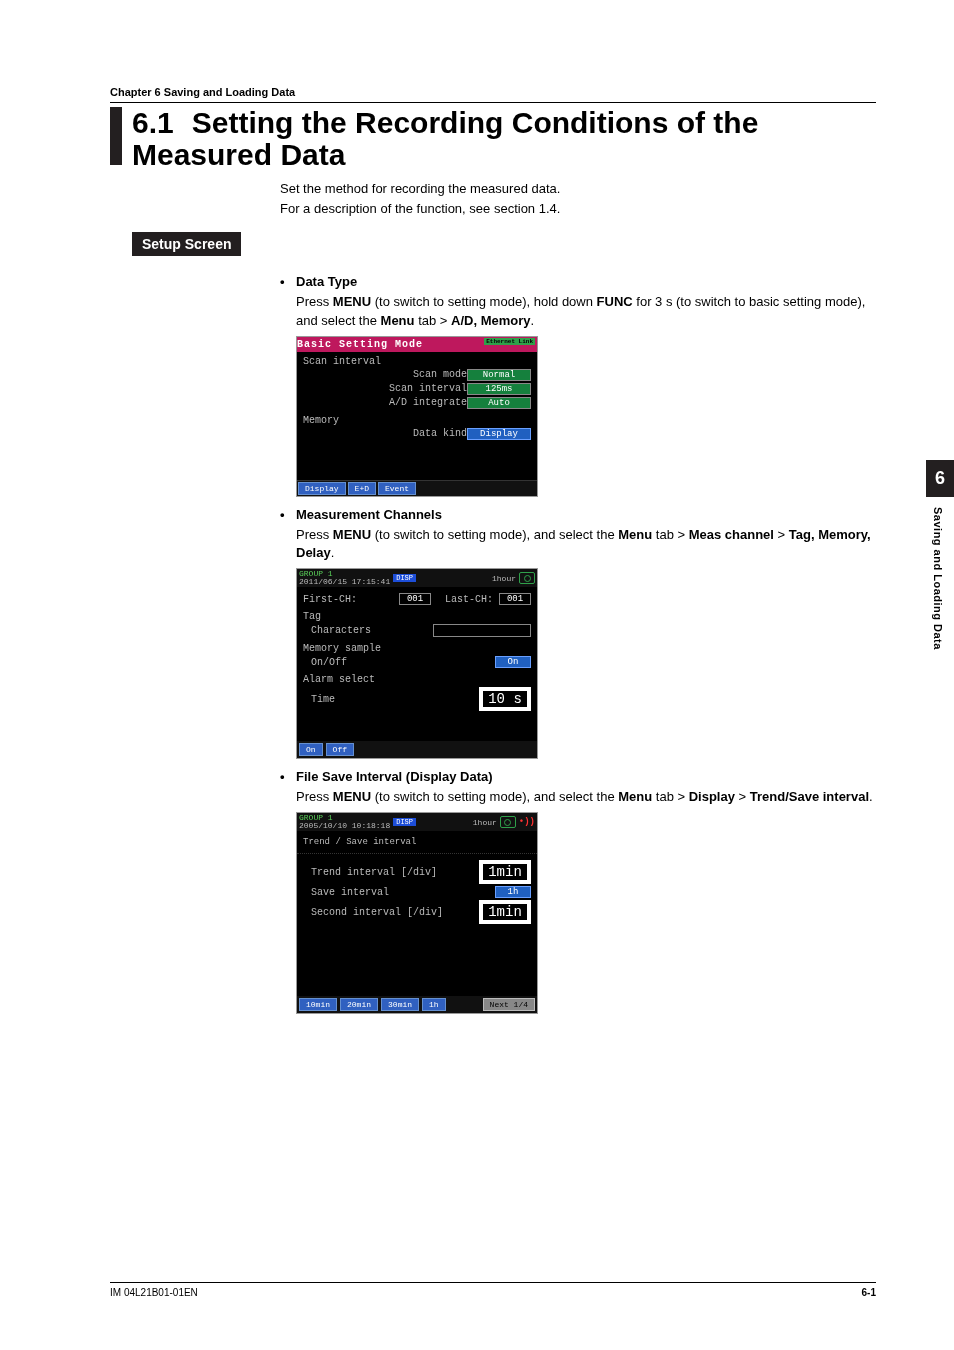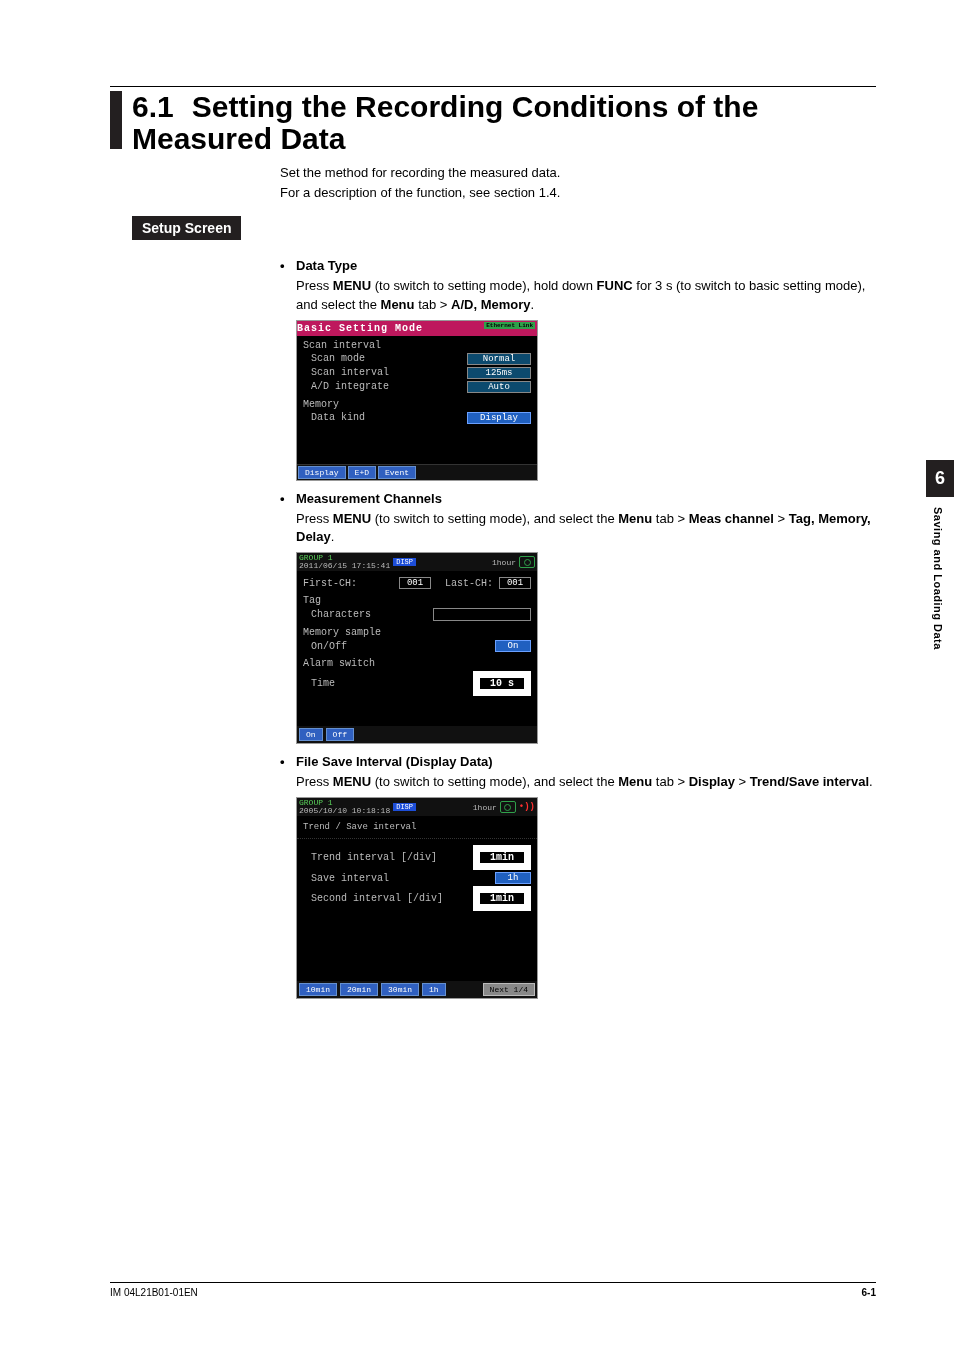--- a/index.html
+++ b/index.html
@@ -93,25 +93,25 @@
   .lcd .bar-top .eth {
     position: absolute;
     right: 2px; top: 1px;
     font-size: 6px;
     background: #2fa04a;
     color: #000;
     padding: 0 2px;
     letter-spacing: 0;
   }
   .lcd .body { padding: 4px 6px 14px 6px; min-height: 110px; }
-  .lcd .line { display: flex; justify-content: space-between; margin: 2px 0; }
+  .lcd .line { display: flex; justify-content: flex-end; margin: 2px 0; }
   .lcd .label { color: #bbb; }
   .lcd .val-box {
     border: 1px solid #888;
-    background: #0c4a6e;
+    background: #15803d;
     color: #fff;
     min-width: 54px;
     text-align: center;
     padding: 0 4px;
     font-size: 9px;
   }
   .lcd .val-sel {
     background: #2060c0;
     color: #fff;
     border: 1px solid #6aa0ff;
@@ -183,23 +183,22 @@
   }
   .lcd .wide-box {
     border: 1px solid #888; background: #000;
     min-width: 96px; height: 11px;
   }
   .lcd .val-sel2 {
     background: #2060c0; border: 1px solid #6aa0ff;
     min-width: 34px; text-align: center; color: #fff; font-size: 9px;
   }
   .lcd .val-plain {
-    border: 7px solid #ffffff; min-width: 44px; text-align: center;
-    font-size: 10px;
-    font-weight: bold;
+    border: 4px solid #ffffff; min-width: 44px; text-align: center;
+    font-size: 14px;
   }
   .lcd .sk-row2 { display: flex; background: #111; padding: 1px; gap: 1px; }
   .lcd .sk-row2 .sk { font-size: 8px; }
   .lcd .sk-row2 .filler { flex: 1; }
 
   
   .side-tab {
     position: absolute;
     right: 0;
     top: 460px;
@@ -233,20 +232,21 @@
     display: flex;
     justify-content: space-between;
   }
   .footer .pn { font-weight: bold; margin-left: 44px; }
 </style>
 </head>
 <body>
 
 <div class="page">
 
+  <div class="chapter-header">Chapter 6    Saving and Loading Data</div>
   <hr class="hr-top">
 
   <div class="title-row">
     <div class="title-bar"></div>
     <div class="title-text">
       <span class="section-num">6.1</span><span>Setting the Recording Conditions of the Measured Data</span>
     </div>
   </div>
 
   <div class="intro">
@@ -327,21 +327,21 @@
         <div class="label" style="margin-top:6px">Tag</div>
         <div class="row2">
             <span class="col-label" style="padding-left:8px">Characters</span>
             <span class="wide-box"></span>
           </div>
         <div class="label" style="margin-top:6px">Memory sample</div>
         <div class="row2">
             <span class="col-label" style="padding-left:8px">On/Off</span>
             <span class="val-sel2">On</span>
           </div>
-        <div class="label" style="margin-top:6px">Alarm switch</div>
+        <div class="label" style="margin-top:6px">Alarm select</div>
         <div class="row2">
             <span class="col-label" style="padding-left:8px">Time</span>
             <span class="val-plain">10 s</span>
           </div>
       </div>
       <div class="sk-row2">
         <div class="sk">On</div>
         <div class="sk">Off</div>
       </div>
     </div>

